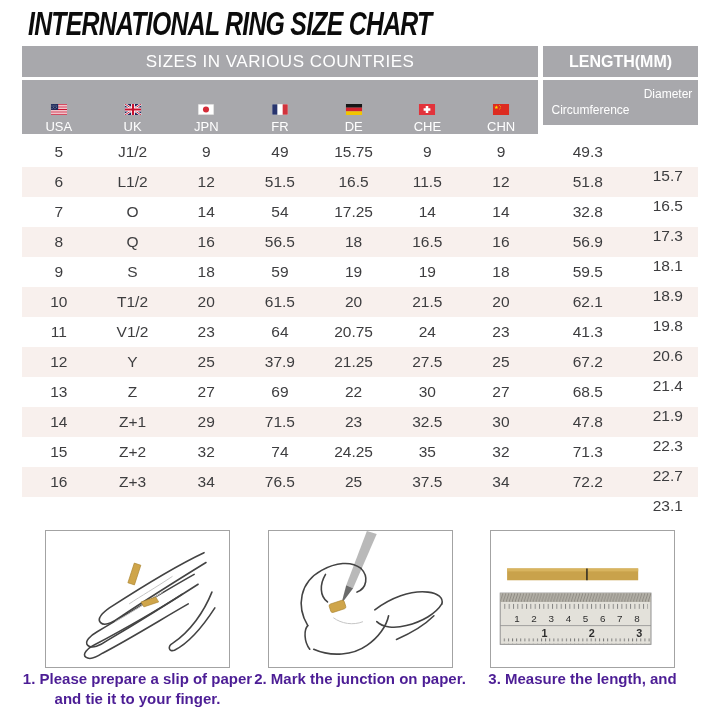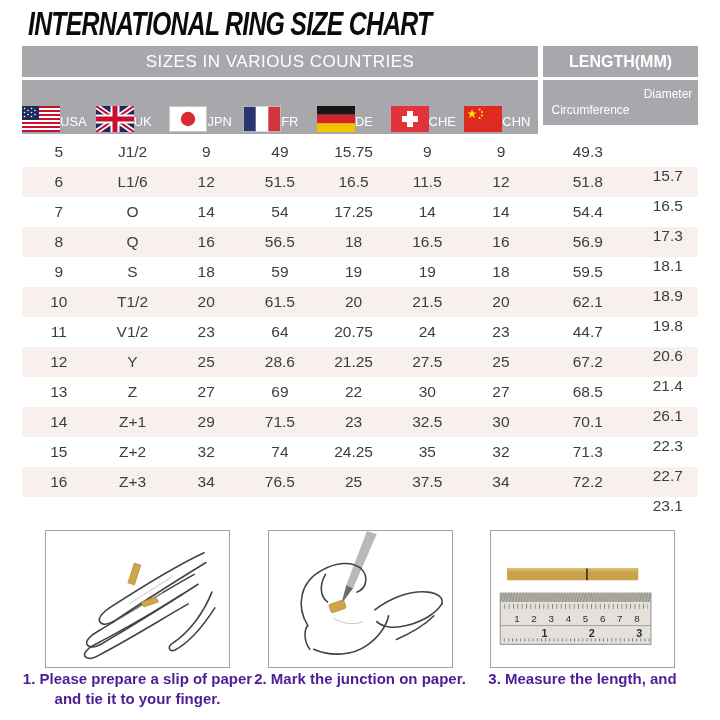--- a/index.html
+++ b/index.html
@@ -24,21 +24,21 @@
     width:516px;height:31px;background:var(--hbg);color:#fff;
     display:flex;align-items:center;justify-content:center;
     font-size:17px;letter-spacing:.5px;
   }
   .hdr-length{
     width:155px;margin-left:5px;height:31px;background:var(--hbg);color:#fff;
     display:flex;align-items:center;justify-content:center;font-size:16px;font-weight:bold;
   }
   .flags-row{display:flex;margin-top:3px;}
   .flags-strip{width:516px;height:54px;background:var(--hbg);display:flex;}
-  .flag-col{flex:1;display:flex;flex-direction:row;align-items:center;padding-top:24px;}
+  .flag-col{flex:1;display:flex;flex-direction:column;align-items:center;padding-top:24px;}
   .flag-col svg{width:38px;height:26px;display:block;}
   .flag-label{color:#fff;font-size:13px;margin-top:4px;}
   .len-labels{
     width:155px;margin-left:5px;height:45px;background:var(--hbg);
     display:flex;align-items:flex-end;color:#fff;font-size:12px;
   }
   .len-labels .circ{width:95px;text-align:center;padding-bottom:8px;}
   .len-labels .diam{width:60px;text-align:center;padding-bottom:24px;}
   .tbody{margin-top:3px;}
   .trow{display:flex;height:30px;align-items:center;font-size:15.5px;color:#3d3d3f;}
@@ -159,38 +159,38 @@
         <div class="cell">9</div>
         <div class="cell">49</div>
         <div class="cell">15.75</div>
         <div class="cell">9</div>
         <div class="cell">9</div>
         <div class="cell">49.3</div>
         <div class="cell">15.7</div>
       </div>
       <div class="trow stripe">
         <div class="cell">6</div>
-        <div class="cell">L1/6</div>
+        <div class="cell">L1/2</div>
         <div class="cell">12</div>
         <div class="cell">51.5</div>
         <div class="cell">16.5</div>
         <div class="cell">11.5</div>
         <div class="cell">12</div>
         <div class="cell">51.8</div>
         <div class="cell">16.5</div>
       </div>
       <div class="trow">
         <div class="cell">7</div>
         <div class="cell">O</div>
         <div class="cell">14</div>
         <div class="cell">54</div>
         <div class="cell">17.25</div>
         <div class="cell">14</div>
         <div class="cell">14</div>
-        <div class="cell">54.4</div>
+        <div class="cell">32.8</div>
         <div class="cell">17.3</div>
       </div>
       <div class="trow stripe">
         <div class="cell">8</div>
         <div class="cell">Q</div>
         <div class="cell">16</div>
         <div class="cell">56.5</div>
         <div class="cell">18</div>
         <div class="cell">16.5</div>
         <div class="cell">16</div>
@@ -220,54 +220,54 @@
         <div class="cell">19.8</div>
       </div>
       <div class="trow">
         <div class="cell">11</div>
         <div class="cell">V1/2</div>
         <div class="cell">23</div>
         <div class="cell">64</div>
         <div class="cell">20.75</div>
         <div class="cell">24</div>
         <div class="cell">23</div>
-        <div class="cell">44.7</div>
+        <div class="cell">41.3</div>
         <div class="cell">20.6</div>
       </div>
       <div class="trow stripe">
         <div class="cell">12</div>
         <div class="cell">Y</div>
         <div class="cell">25</div>
-        <div class="cell">28.6</div>
+        <div class="cell">37.9</div>
         <div class="cell">21.25</div>
         <div class="cell">27.5</div>
         <div class="cell">25</div>
         <div class="cell">67.2</div>
         <div class="cell">21.4</div>
       </div>
       <div class="trow">
         <div class="cell">13</div>
         <div class="cell">Z</div>
         <div class="cell">27</div>
         <div class="cell">69</div>
         <div class="cell">22</div>
         <div class="cell">30</div>
         <div class="cell">27</div>
         <div class="cell">68.5</div>
-        <div class="cell">26.1</div>
+        <div class="cell">21.9</div>
       </div>
       <div class="trow stripe">
         <div class="cell">14</div>
         <div class="cell">Z+1</div>
         <div class="cell">29</div>
         <div class="cell">71.5</div>
         <div class="cell">23</div>
         <div class="cell">32.5</div>
         <div class="cell">30</div>
-        <div class="cell">70.1</div>
+        <div class="cell">47.8</div>
         <div class="cell">22.3</div>
       </div>
       <div class="trow">
         <div class="cell">15</div>
         <div class="cell">Z+2</div>
         <div class="cell">32</div>
         <div class="cell">74</div>
         <div class="cell">24.25</div>
         <div class="cell">35</div>
         <div class="cell">32</div>

